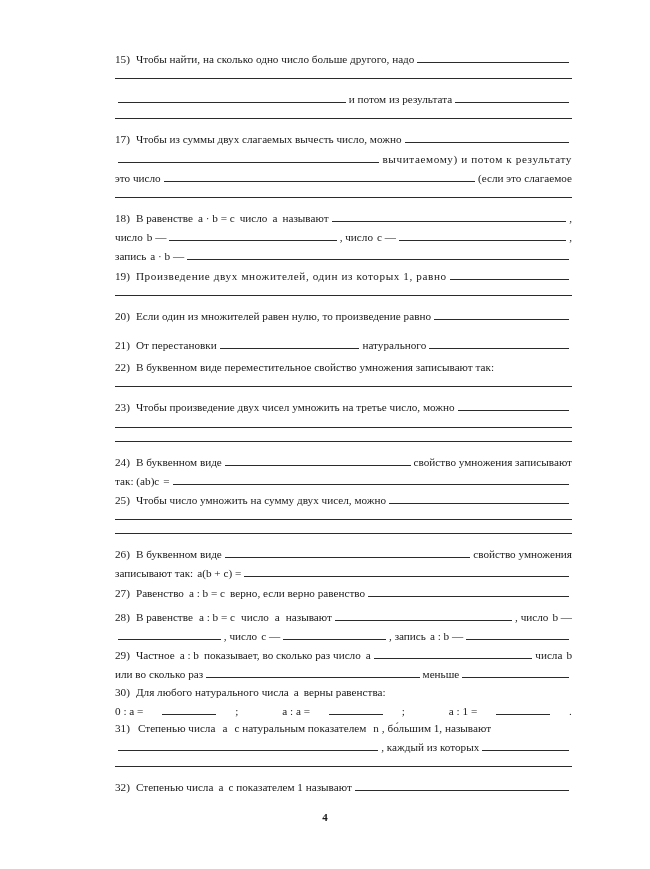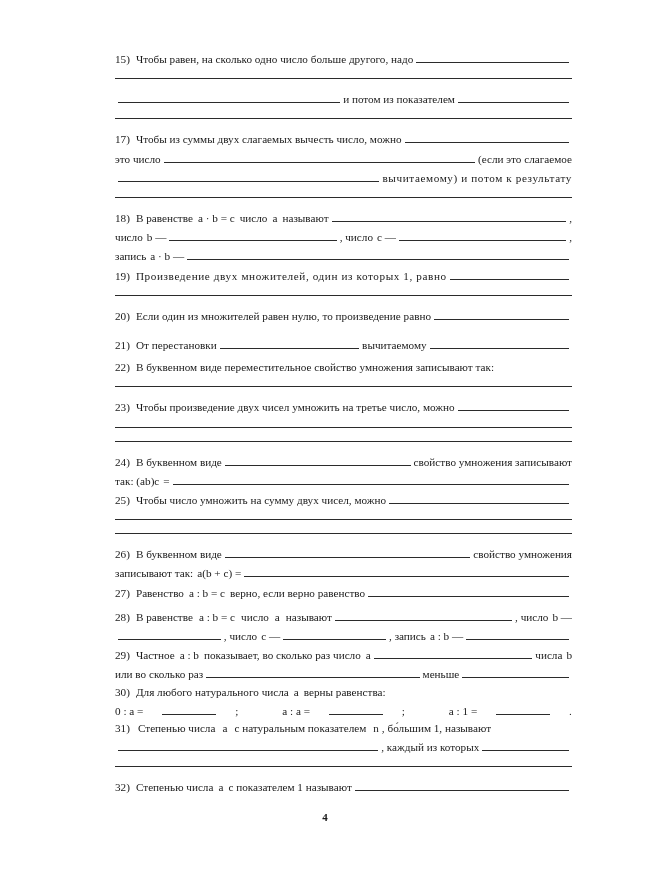--- a/index.html
+++ b/index.html
@@ -81,50 +81,50 @@
 </style>
 </head>
 <body>
 
 <div class="page">
 
   <div class="item blk">
     <div class="flexline tight">
       <span class="num">15)</span>
       <span style="width:6px"></span>
-      <span class="txt">Чтобы равен, на сколько одно число больше другого, надо</span>
+      <span class="txt">Чтобы найти, на сколько одно число больше другого, надо</span>
       <span class="rule-flex"></span>
     </div>
     <div class="rule-full"></div>
   </div>
 
   <div class="item blk">
     <div class="flexline tight">
       <span class="rule-flex" style="flex:2 1 auto"></span>
-      <span class="txt">и потом из показателем</span>
+      <span class="txt">и потом из результата</span>
       <span class="rule-flex"></span>
     </div>
     <div class="rule-full"></div>
   </div>
 
   <div class="item blk">
     <div class="flexline tight">
       <span class="num">17)</span>
       <span style="width:6px"></span>
       <span class="txt">Чтобы из суммы двух слагаемых вычесть число, можно</span>
       <span class="rule-flex"></span>
-    </div>
-    <div class="flexline tight">
-      <span class="txt">это число</span>
-      <span class="rule-flex"></span>
-      <span class="txt">(если это слагаемое</span>
     </div>
     <div class="flexline tight">
       <span class="rule-flex" style="flex:3 1 auto"></span>
       <span class="txt sp-wide">вычитаемому) и потом к результату</span>
+    </div>
+    <div class="flexline tight">
+      <span class="txt">это число</span>
+      <span class="rule-flex"></span>
+      <span class="txt">(если это слагаемое</span>
     </div>
     <div class="rule-full"></div>
   </div>
 
   <div class="item blk">
     <div class="flexline tight">
       <span class="num">18)</span>
       <span style="width:6px"></span>
       <span class="txt">В равенстве</span>
       <span style="width:5px"></span>
@@ -175,21 +175,21 @@
       <span class="rule-flex"></span>
     </div>
   </div>
 
   <div class="item" style="margin-bottom:11px">
     <div class="flexline tight" style="margin-bottom:0">
       <span class="num">21)</span>
       <span style="width:6px"></span>
       <span class="txt">От перестановки</span>
       <span class="rule-flex"></span>
-      <span class="txt">вычитаемому</span>
+      <span class="txt">натурального</span>
       <span class="rule-flex"></span>
     </div>
   </div>
 
   <div class="item blk">
     <div class="flexline tight">
       <span class="num">22)</span>
       <span style="width:6px"></span>
       <span class="txt">В буквенном виде переместительное свойство умножения записывают так:</span>
     </div>

